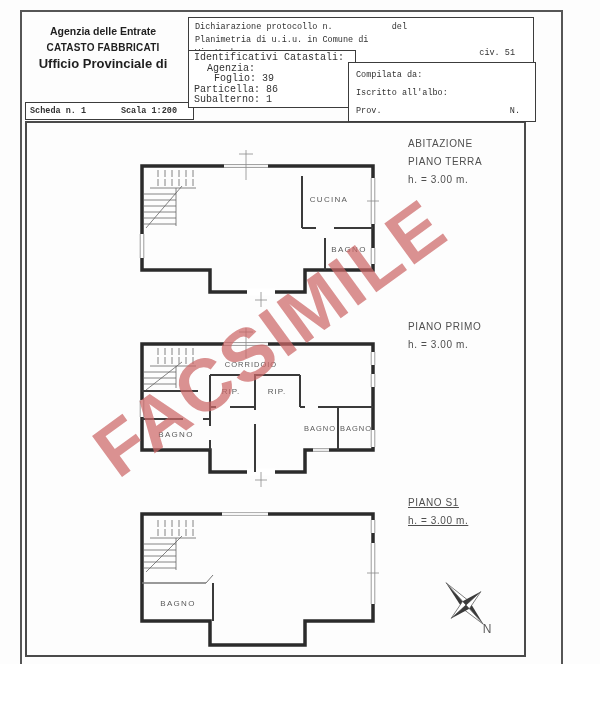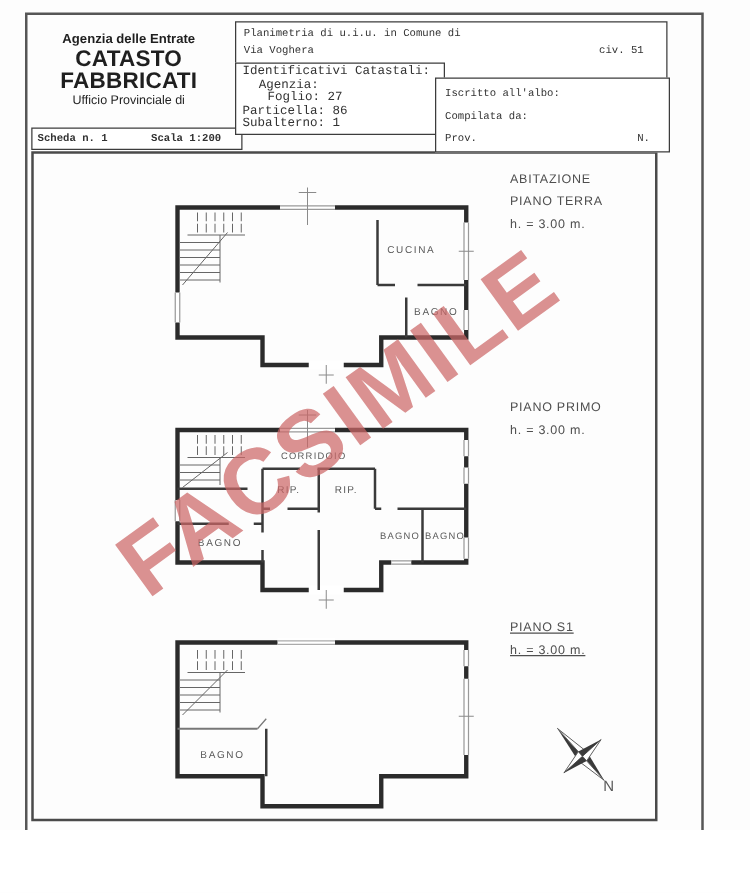--- a/index.html
+++ b/index.html
@@ -17,22 +17,22 @@
   #decl-box{left:188px;top:17px;width:332px;height:41px;font-size:8.5px;padding:3px 6px;line-height:13px;}
   #id-box{left:188px;top:50px;width:156px;height:52px;font-size:10px;padding:2px 5px;line-height:10.5px;}
   #comp-box{left:348px;top:62px;width:172px;height:52px;font-size:8.5px;padding:3px 7px;line-height:18px;}
   .row-split{display:flex;justify-content:space-between;}
   .ind1{padding-left:13px;}
   .ind2{padding-left:20px;}
 
   
   #agency{left:28px;top:24px;width:150px;text-align:center;color:#1f1f1f;z-index:2;}
   #agency .l1{font-size:10.5px;font-weight:bold;line-height:15px;}
-  #agency .l2{font-size:18px;font-weight:bold;letter-spacing:.2px;line-height:17px;}
-  #agency .l3{font-size:10px;font-weight:normal;line-height:15px;}
+  #agency .l2{font-size:10px;font-weight:bold;letter-spacing:.2px;line-height:17px;}
+  #agency .l3{font-size:13px;font-weight:bold;line-height:15px;}
 
   
   .floor-title{color:#4f4f4f;font-size:10px;letter-spacing:.6px;line-height:18px;z-index:2;}
 
   
   #plans-svg{left:0;top:0;z-index:3;pointer-events:none;}
   #plans-svg text{font-family:"Liberation Sans",sans-serif;fill:#5a5a5a;}
 
   
   #watermark{left:270px;top:338px;transform:translate(-50%,-50%) rotate(-36deg);
@@ -52,38 +52,42 @@
     <div class="l2">CATASTO FABBRICATI</div>
     <div class="l3">Ufficio Provinciale di</div>
   </div>
 
   <div class="abs hbox" id="scheda-box">
     <span>Scheda n. 1</span>
     <span>Scala 1:200</span>
   </div>
 
   <div class="abs hbox" id="decl-box">
+    <div class="row-split" style="padding-right:120px;">
+      <span>Dichiarazione protocollo n.</span>
+      <span>del</span>
+    </div>
     <div>Planimetria di u.i.u. in Comune di</div>
     <div class="row-split" style="padding-right:12px;gap:16px;">
       <span>Via Voghera</span>
       <span>civ. 51</span>
     </div>
   </div>
 
   <div class="abs hbox" id="id-box">
     <div>Identificativi Catastali:</div>
     <div class="ind1">Agenzia:</div>
-    <div class="ind2">Foglio: 27</div>
+    <div class="ind2">Foglio: 39</div>
     <div>Particella: 86</div>
     <div>Subalterno: 1</div>
   </div>
 
   <div class="abs hbox" id="comp-box">
+    <div>Compilata da:</div>
     <div>Iscritto all'albo:</div>
-    <div>Compilata da:</div>
     <div class="row-split" style="padding-right:8px;text-align:right;">
       <span>Prov.</span>
       <span>N.</span>
     </div>
   </div>
 
   <div class="abs floor-title" style="left:408px;top:135px;">
     <div>ABITAZIONE</div>
     <div>PIANO TERRA</div>
     <div>h. = 3.00 m.</div>

